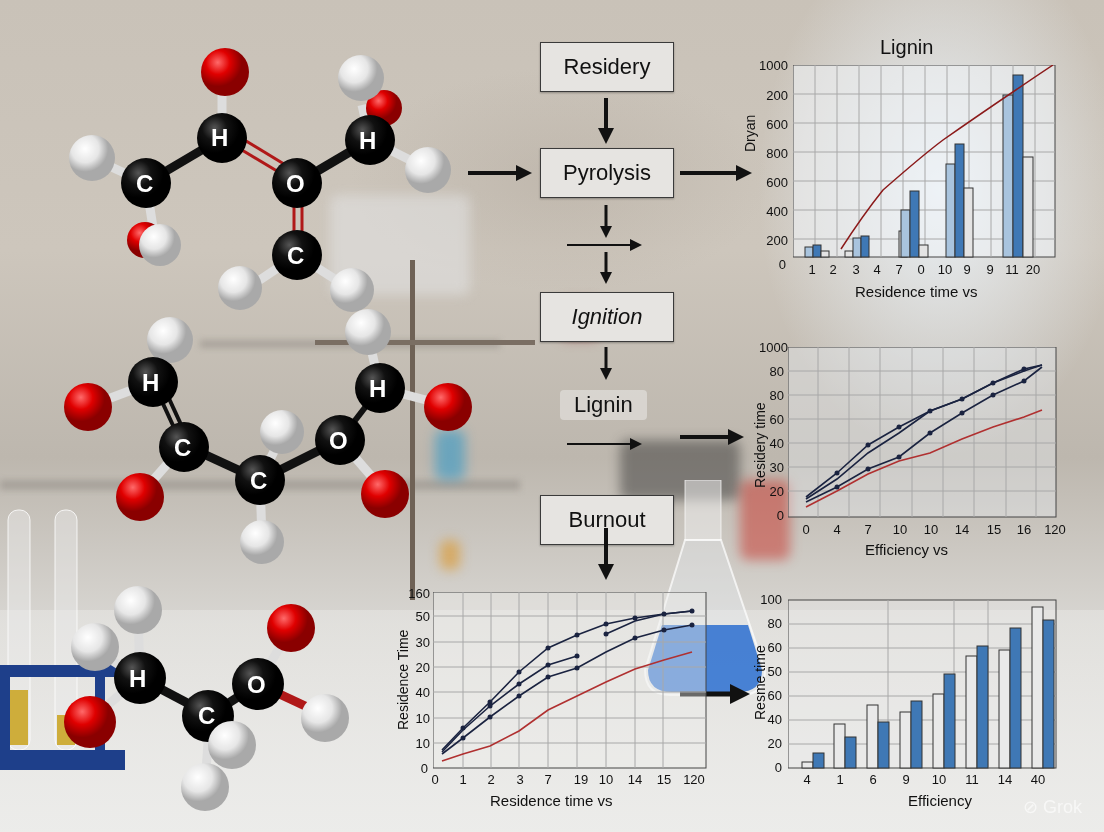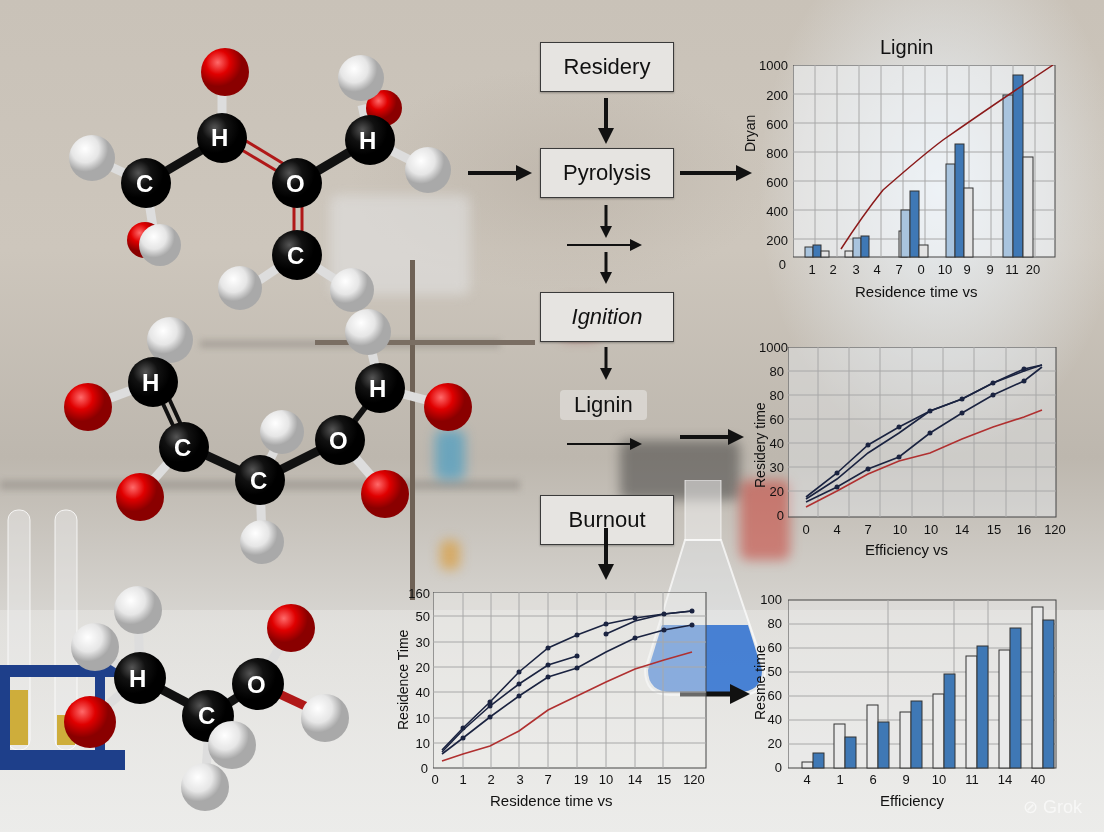--- a/index.html
+++ b/index.html
@@ -459,16 +459,16 @@
   <div class="ytick" style="left:742px;top:760px;">0</div>
   <div class="ax-label" style="left:752px;top:720px;transform:rotate(-90deg);transform-origin:left top;font-size:14px;">Resme time</div>
   <div class="xtick" style="left:792px;top:772px;">4</div>
   <div class="xtick" style="left:825px;top:772px;">1</div>
   <div class="xtick" style="left:858px;top:772px;">6</div>
   <div class="xtick" style="left:891px;top:772px;">9</div>
   <div class="xtick" style="left:924px;top:772px;">10</div>
   <div class="xtick" style="left:957px;top:772px;">11</div>
   <div class="xtick" style="left:990px;top:772px;">14</div>
   <div class="xtick" style="left:1023px;top:772px;">40</div>
-  <div class="ax-label" style="left:880px;top:792px;">Efficiency</div>
+  <div class="ax-label" style="left:908px;top:792px;">Efficiency</div>
 </div>
 
 <div class="watermark">⊘ <span>Grok</span></div>
 
 </body></html>

